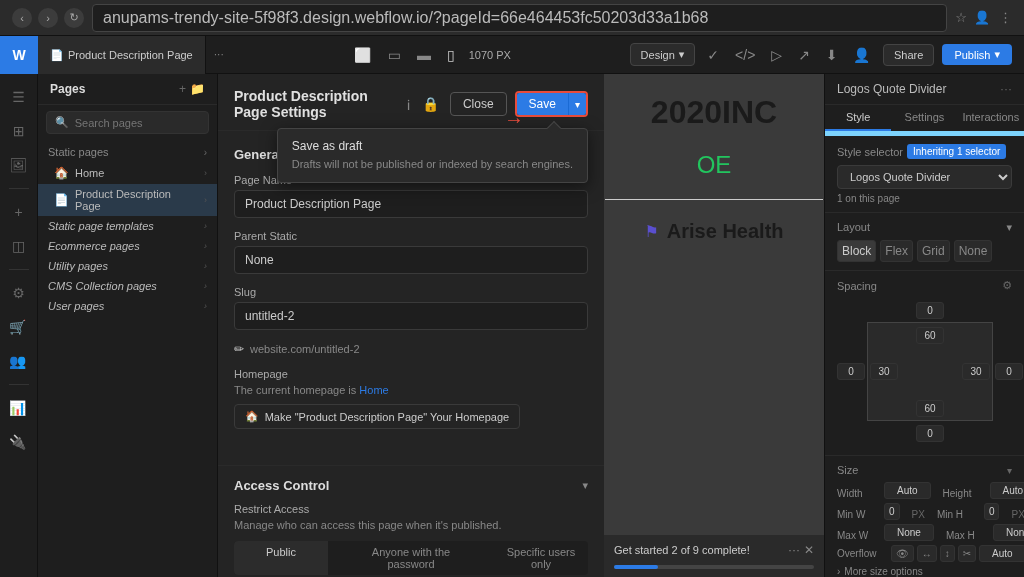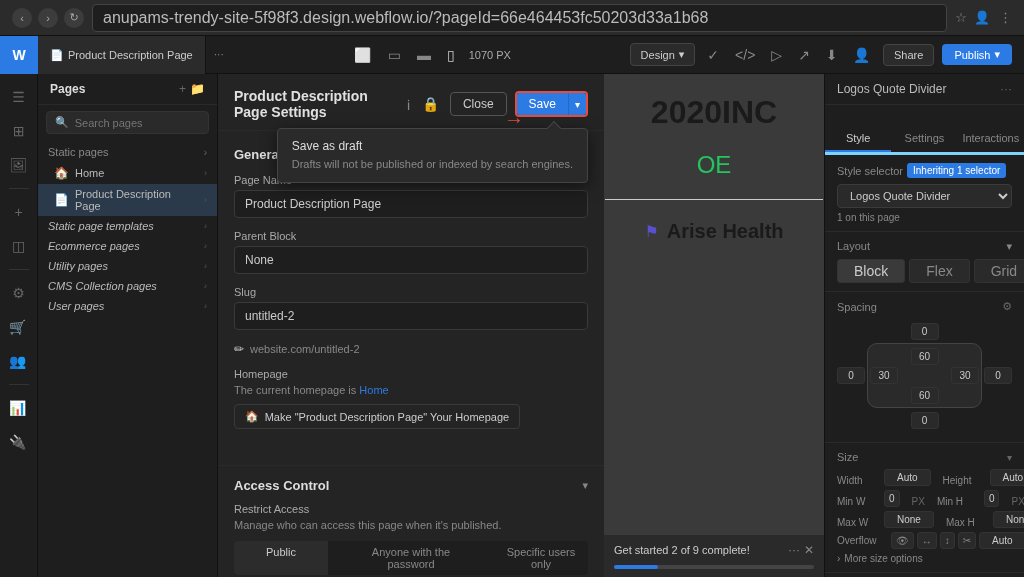--- a/index.html
+++ b/index.html
@@ -115,34 +115,34 @@
     .progress-controls { display: flex; gap: 4px; }
     .progress-ctrl-btn { background: none; border: none; color: #888; cursor: pointer; font-size: 12px; }
     .progress-bar-bg { height: 4px; background: #444; border-radius: 2px; margin: 0 10px 8px; }
     .progress-bar-fill { height: 4px; background: #2c7be5; border-radius: 2px; width: 22%; }
 
     
     .right-panel { width: 200px; background: #1e1e1e; border-left: 1px solid #111; display: flex; flex-direction: column; overflow: hidden; flex-shrink: 0; }
     .rp-header { padding: 8px 12px; border-bottom: 1px solid #2a2a2a; display: flex; align-items: center; justify-content: space-between; }
     .rp-title { font-size: 12px; color: #bbb; flex: 1; }
     .rp-more { color: #666; font-size: 12px; cursor: pointer; }
-    .rp-tabs { display: flex; border-bottom: 3px solid #7dd3fc; margin-top: 21px; }
+    .rp-tabs { display: flex; border-bottom: 5px solid #7dd3fc; }
     .rp-tab { flex: 1; text-align: center; padding: 6px 4px; font-size: 11px; color: #888; cursor: pointer; }
     .rp-tab.active { color: #ccc; border-bottom: 2px solid #2c7be5; }
     .rp-section { padding: 8px 12px; border-bottom: 1px solid #2a2a2a; }
     .style-selector-row { display: flex; align-items: center; gap: 4px; margin-bottom: 6px; }
     .style-selector-label { font-size: 11px; color: #888; }
     .style-selector-badge { background: #2c7be5; border-radius: 3px; padding: 2px 6px; font-size: 10px; color: white; }
     .style-selector-count { font-size: 10px; color: #888; }
     .style-name-select { width: 100%; background: #2a2a2a; border: 1px solid #3a3a3a; border-radius: 4px; padding: 4px 8px; color: #ccc; font-size: 11px; margin-bottom: 4px; }
     
     .layout-section { padding: 8px 12px; border-bottom: 1px solid #2a2a2a; }
     .layout-title { font-size: 11px; color: #888; margin-bottom: 6px; display: flex; justify-content: space-between; }
     .layout-btns { display: flex; gap: 4px; }
-    .layout-btn { background: #2a2a2a; border: 1px solid #333; border-radius: 3px; padding: 3px 16px; font-size: 14px; color: #888; cursor: pointer; }
+    .layout-btn { background: #2a2a2a; border: 1px solid #333; border-radius: 3px; padding: 3px 4px; font-size: 12px; color: #888; cursor: pointer; }
     .layout-btn.active { background: #3a3a3a; color: #ccc; }
 
     .spacing-section { padding: 8px 12px; border-bottom: 1px solid #2a2a2a; }
     .spacing-title { font-size: 11px; color: #888; margin-bottom: 8px; display: flex; justify-content: space-between; align-items: center; }
     .spacing-icon { color: #666; font-size: 11px; }
     .spacing-val { background: #2a2a2a; border: 1px solid #333; border-radius: 3px; padding: 2px 4px; font-size: 10px; color: #ccc; text-align: center; min-width: 28px; }
 
     .size-section { padding: 8px 12px; border-bottom: 1px solid #2a2a2a; }
     .size-row { display: flex; gap: 12px; align-items: flex-end; margin-bottom: 4px; }
     .size-label { font-size: 10px; color: #888; min-width: 35px; }
@@ -306,21 +306,21 @@
       </div>
     </div>
 
     <div class="settings-content">
       <div class="section-group">
         <div class="group-title">General</div>
         
         <div class="field-label">Page Name</div>
         <input class="field-input" value="Product Description Page" style="">
 
-        <div class="field-label">Parent Block</div>
+        <div class="field-label">Parent Static</div>
         <select class="field-select">
           <option>None</option>
         </select>
 
         <div class="field-label">Slug</div>
         <input class="field-input" value="untitled-2" style="">
         <div class="slug-field">
           <span>✏</span>
           <span class="slug-prefix">website.com/untitled-2</span>
         </div>
@@ -420,21 +420,21 @@
         <span class="spacing-icon">⚙</span>
       </div>
 
       <div style="text-align:center; margin-bottom: 4px;">
         <div style="display:grid; grid-template-columns: 28px 1fr 28px; grid-template-rows: 20px 1fr 20px; gap: 2px; align-items:center; justify-items:center; font-size:10px; color:#888;">
           <div></div>
           <div class="spacing-val">0</div>
           <div></div>
           <div class="spacing-val">0</div>
 
-          <div style="background:#2a2a2a; border:1px solid #444; border-radius:10px; width:100%; display:grid; grid-template-columns: 28px 1fr 28px; grid-template-rows: 20px 1fr 20px; gap:1px; align-items:center; justify-items:center; padding: 2px;">
+          <div style="background:#2a2a2a; border:1px solid #444; border-radius:0; width:100%; display:grid; grid-template-columns: 28px 1fr 28px; grid-template-rows: 20px 1fr 20px; gap:18px; align-items:center; justify-items:center; padding: 2px;">
             <div></div>
             <div class="spacing-val">60</div>
             <div></div>
             <div class="spacing-val">30</div>
             <div></div>
             <div class="spacing-val">30</div>
             <div></div>
             <div class="spacing-val">60</div>
             <div></div>
           </div>

